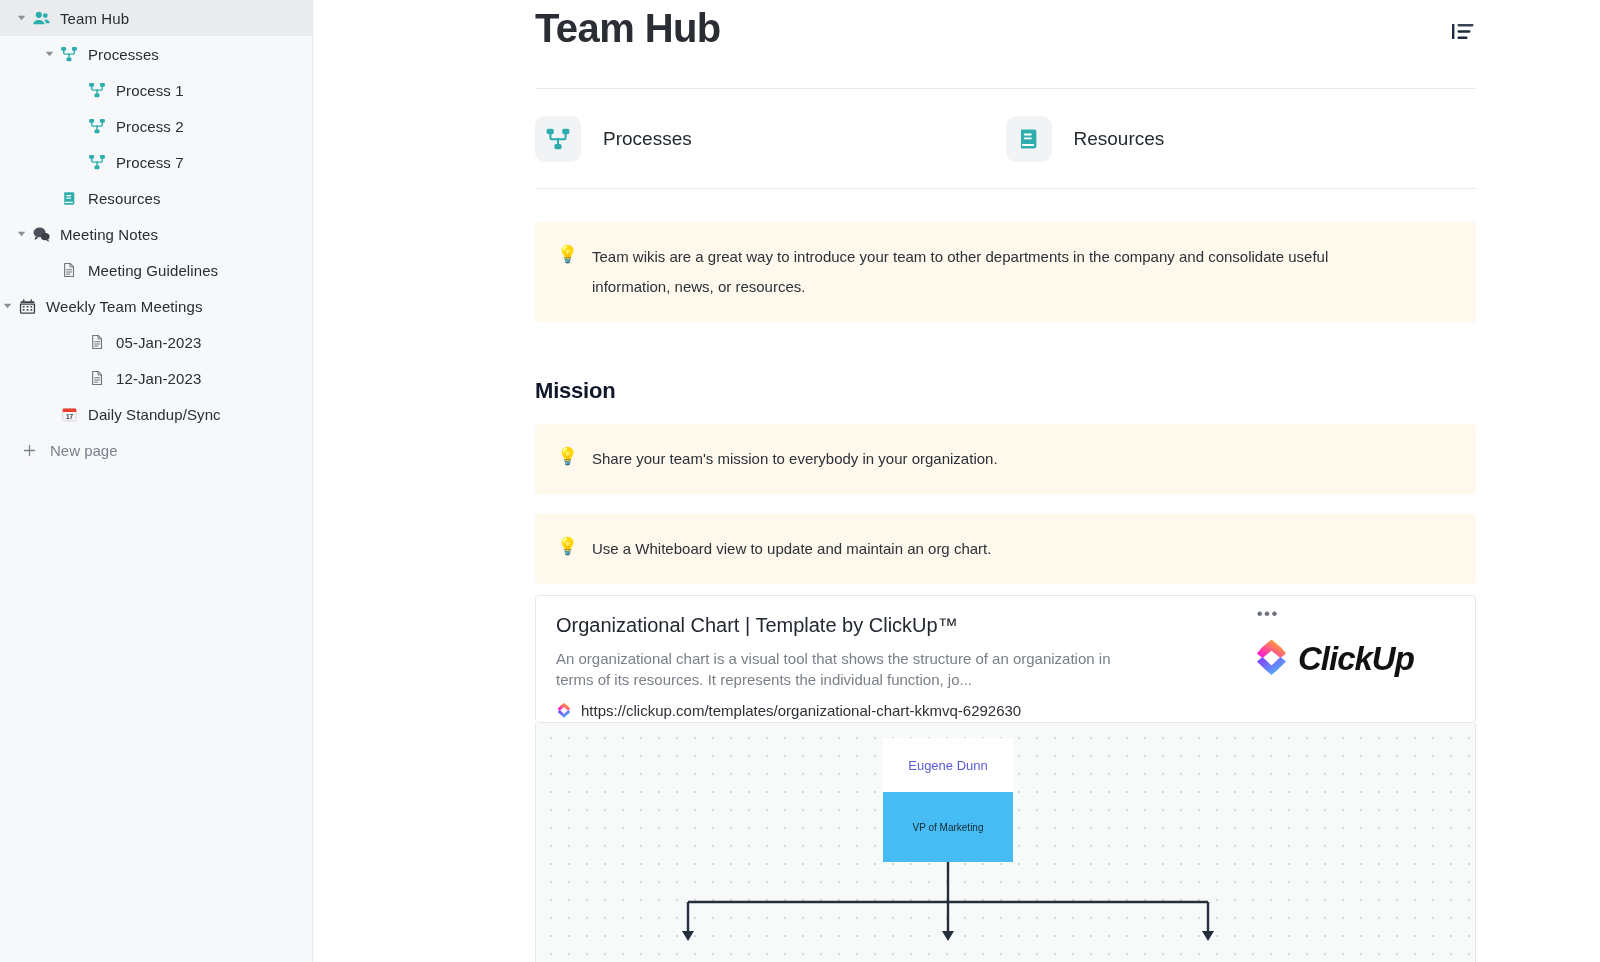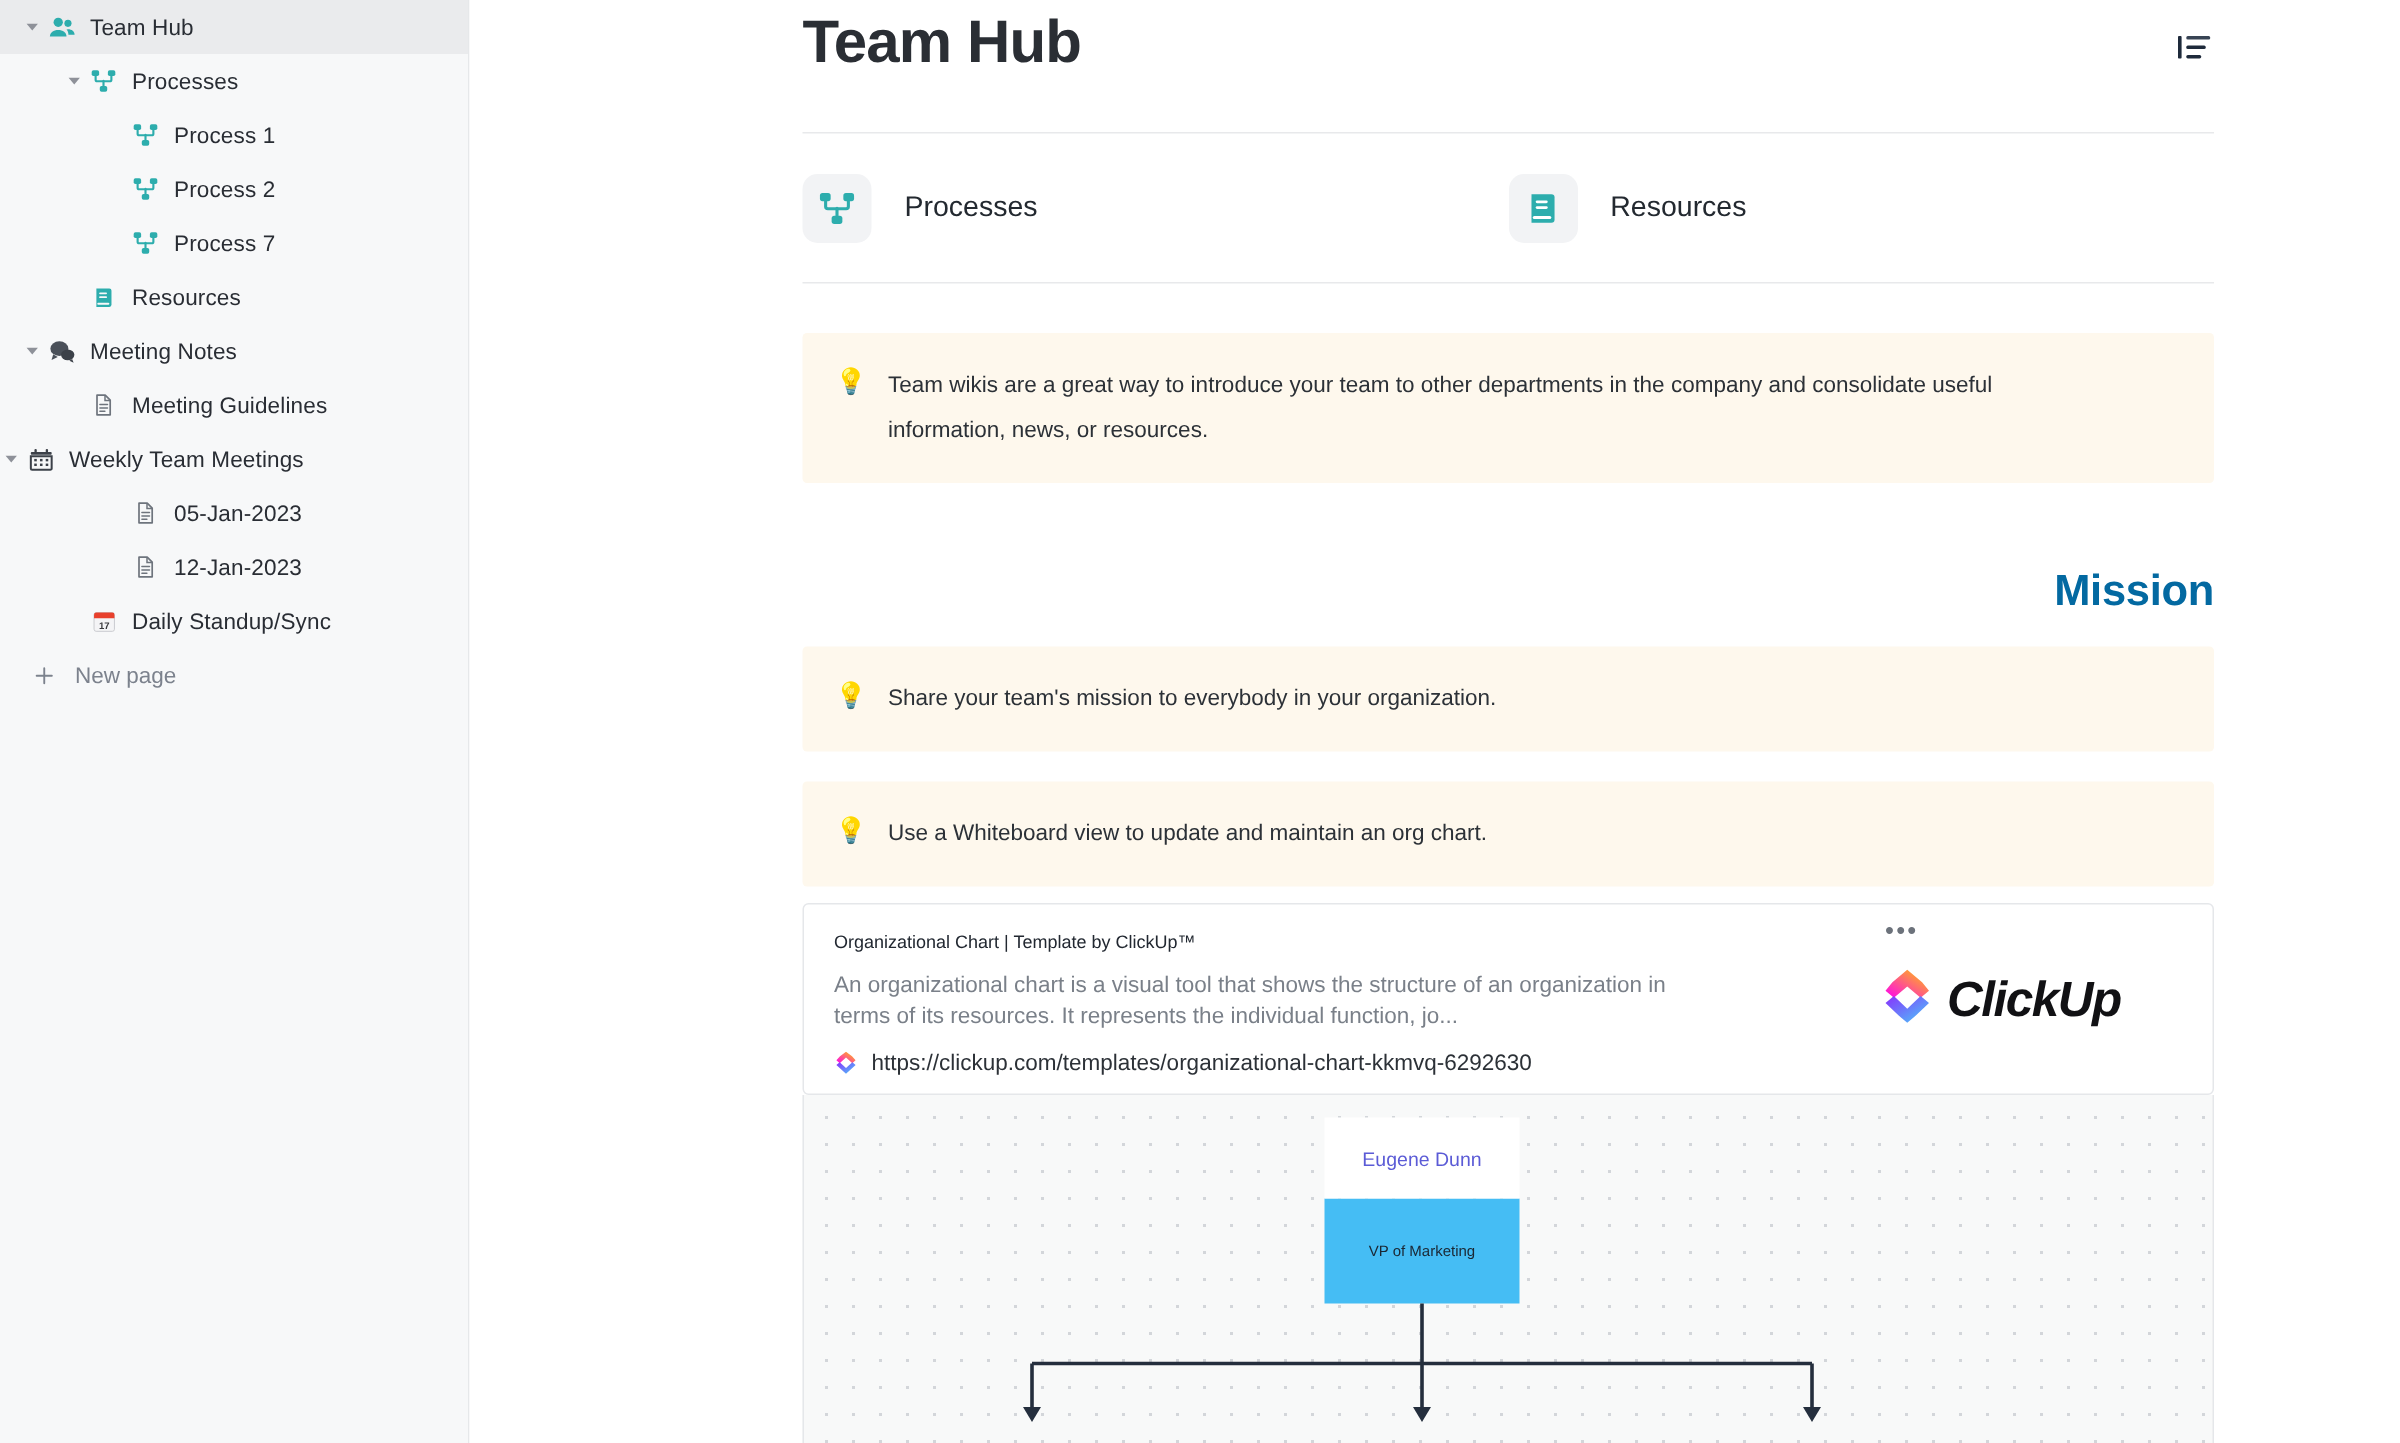--- a/index.html
+++ b/index.html
@@ -149,44 +149,43 @@
     line-height: 26px;
     margin-right: 13px;
     filter: saturate(1.05);
   }
   .callout .ctext {
     font-size: 15px;
     line-height: 30px;
     color: #2C3137;
   }
   .h2 {
-    font-size: 29px;
+    font-size: 22px;
     font-weight: bold;
-    color: #0369a1;
+    color: #0f172a;
     letter-spacing: -0.2px;
-    text-align: right;
   }
 
   
   .bookmark {
     border: 1px solid #E5E7EA;
     border-radius: 4px;
     display: flex;
     position: relative;
     height: 128px;
     overflow: hidden;
     cursor: pointer;
   }
   .bm-left {
     flex: 1 1 auto;
     padding: 18px 20px 14px 20px;
     min-width: 0;
   }
   .bm-title {
-    font-size: 12px;
+    font-size: 20px;
     color: #222831;
     margin-bottom: 11px;
     white-space: nowrap;
     overflow: hidden;
     text-overflow: ellipsis;
   }
   .bm-desc {
     font-size: 15px;
     line-height: 21px;
     color: #7A8089;

